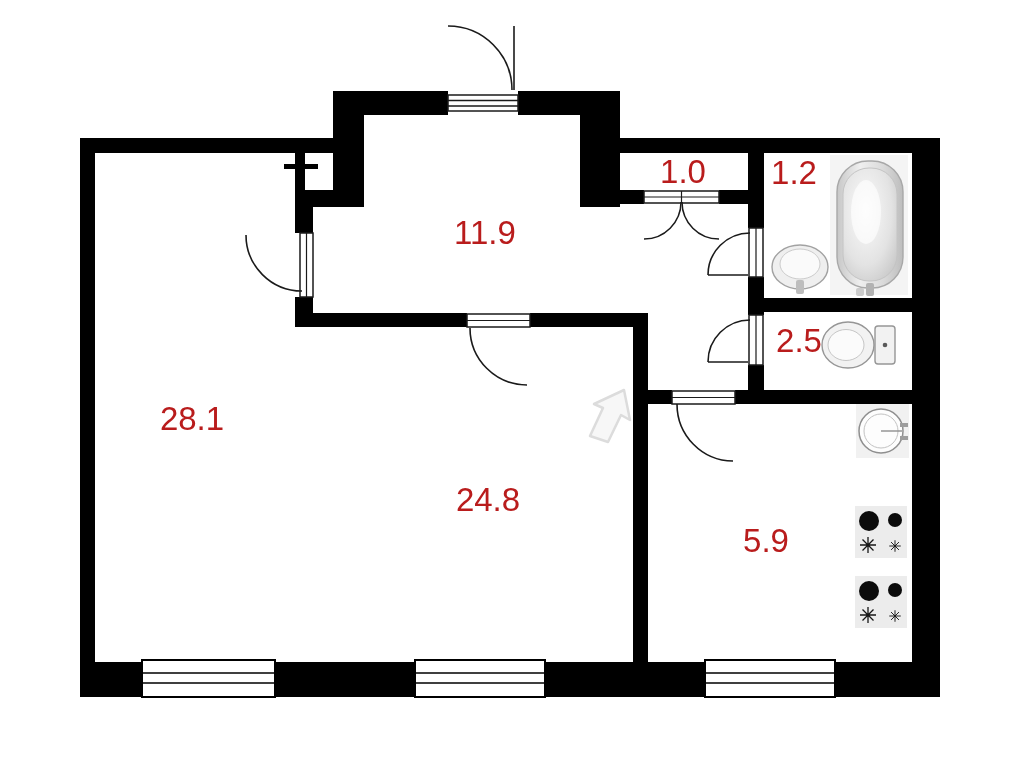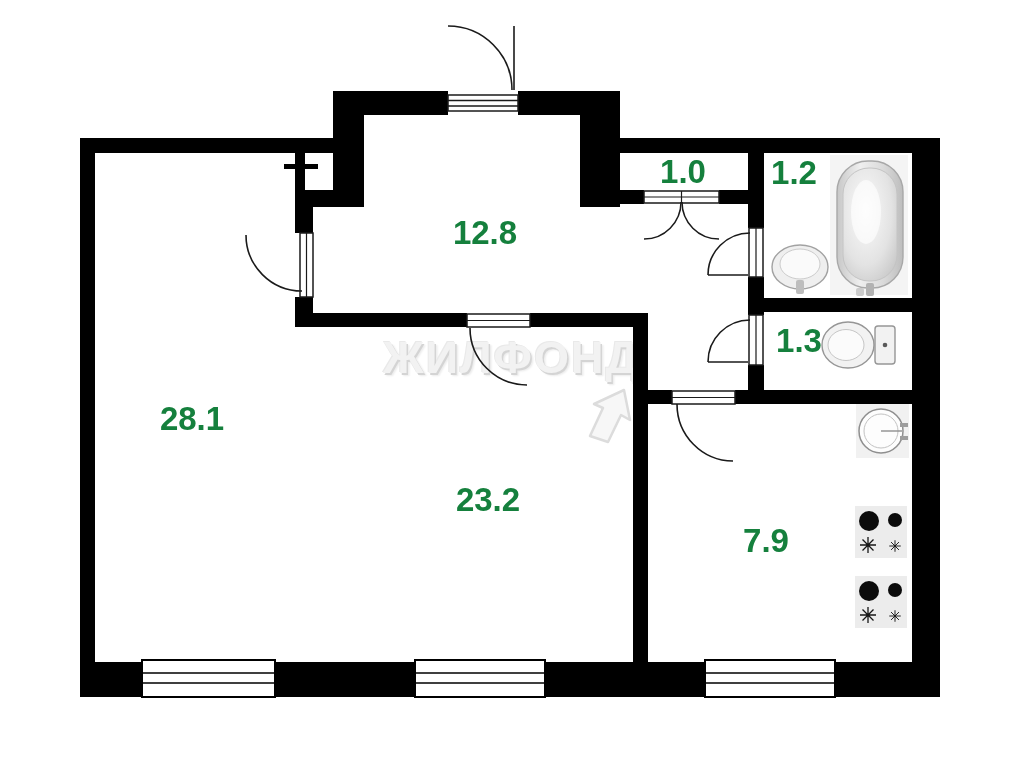--- a/index.html
+++ b/index.html
@@ -30,34 +30,33 @@
     letter-spacing: 2px;
     color: #f2f2f2;
     text-shadow: 1.5px 1.5px 0 #d4d4d4, -1px -1px 0 #e9e9e9, 3px 3px 2px #ececec;
     white-space: nowrap;
     user-select: none;
   }
   .room-label {
     position: absolute;
     transform: translate(-50%, -50%);
     font-size: 33px;
-    font-weight: bold;
-    color: #15803d;
+    font-weight: normal;
+    color: #b91c1c;
     white-space: nowrap;
     user-select: none;
   }
   svg { display: block; }
 </style>
 </head>
 <body>
 
 <div class="plan-wrap">
 
   <div class="layer">
-    <div class="watermark-text">ЖИЛФОНД</div>
     <svg width="70" height="66" style="position:absolute;left:580px;top:380px">
       <path d="M 10 56 L 23 28 L 14 24 L 44 10 L 50 40 L 41 35 L 28 62 Z" fill="#f7f7f7" stroke="#dcdcdc" stroke-width="2.5" stroke-linejoin="round"></path>
     </svg>
   </div>
 
   <svg class="layer" width="1024" height="770" viewBox="0 0 1024 770">
     <defs>
       <linearGradient id="gTub" x1="0" y1="0" x2="1" y2="0">
         <stop offset="0" stop-color="#c7c7c7"></stop>
         <stop offset="0.35" stop-color="#efefef"></stop>
@@ -222,21 +221,21 @@
         <circle cx="869" cy="591" r="10" fill="#0b0b0b"></circle>
         <circle cx="895" cy="590" r="7" fill="#0b0b0b"></circle>
         <use href="#burnerStar" transform="translate(868,615)"></use>
         <use href="#burnerStar" transform="translate(895,616) scale(0.72)"></use>
       </g>
     </g>
   </svg>
 
   <div class="layer">
     <div class="room-label" style="left:192px; top:419px">28.1</div>
-    <div class="room-label" style="left:485px; top:233px">12.8</div>
+    <div class="room-label" style="left:485px; top:233px">11.9</div>
     <div class="room-label" style="left:683px; top:172px">1.0</div>
     <div class="room-label" style="left:794px; top:173px">1.2</div>
-    <div class="room-label" style="left:799px; top:341px">1.3</div>
-    <div class="room-label" style="left:488px; top:500px">23.2</div>
-    <div class="room-label" style="left:766px; top:541px">7.9</div>
+    <div class="room-label" style="left:799px; top:341px">2.5</div>
+    <div class="room-label" style="left:488px; top:500px">24.8</div>
+    <div class="room-label" style="left:766px; top:541px">5.9</div>
   </div>
 
 </div>
 
 </body></html>

